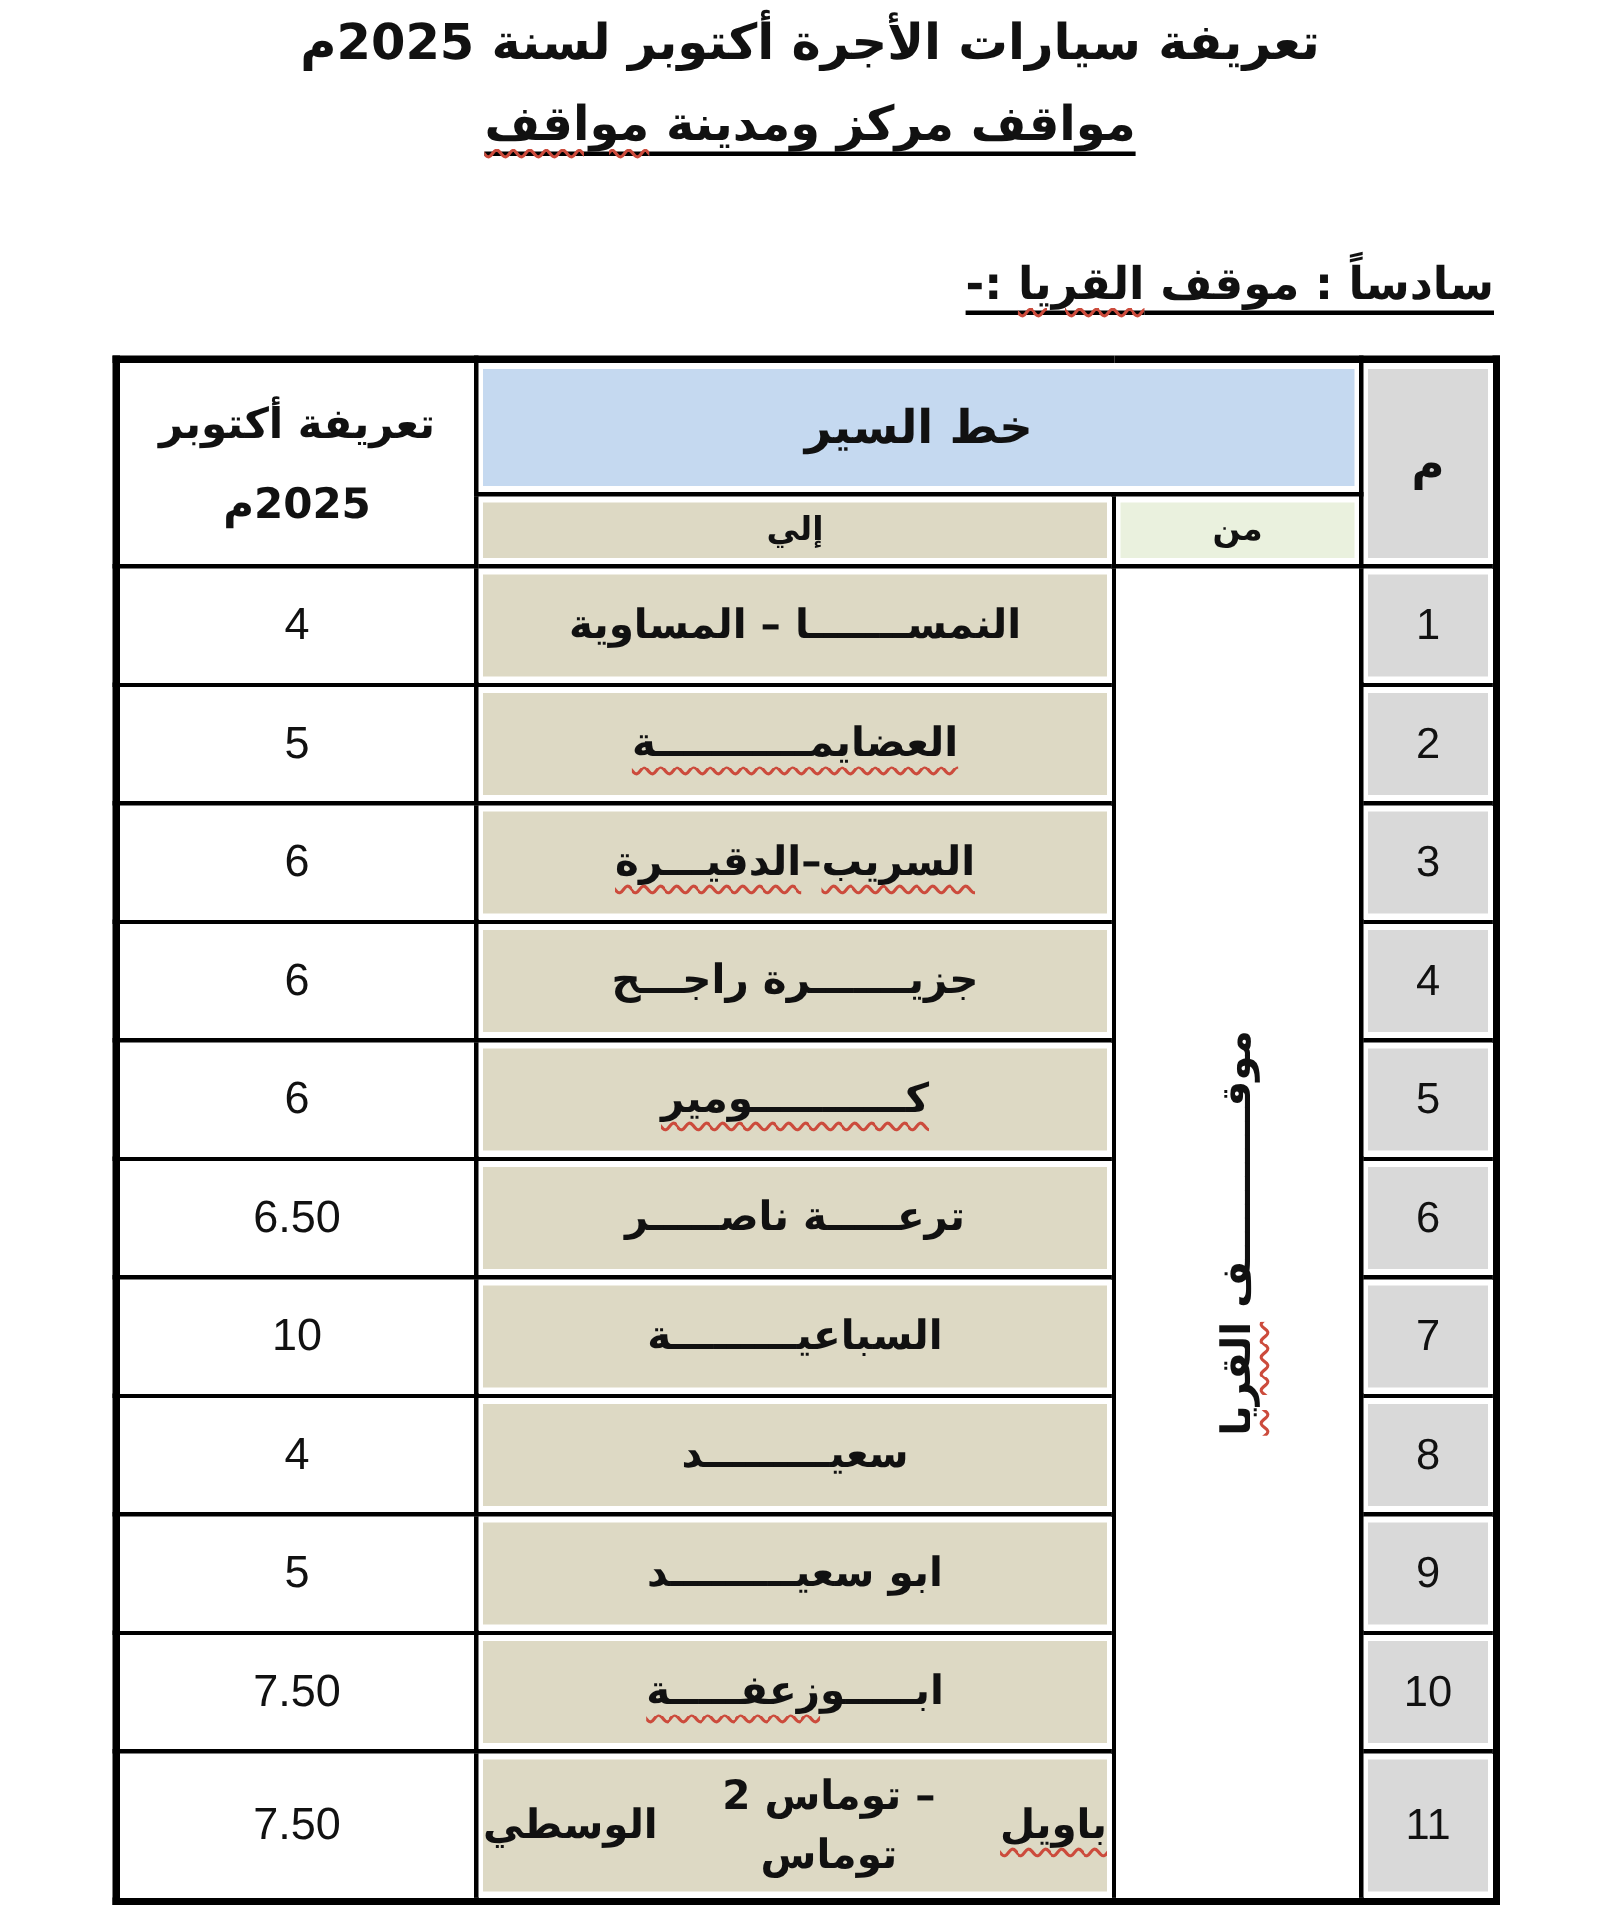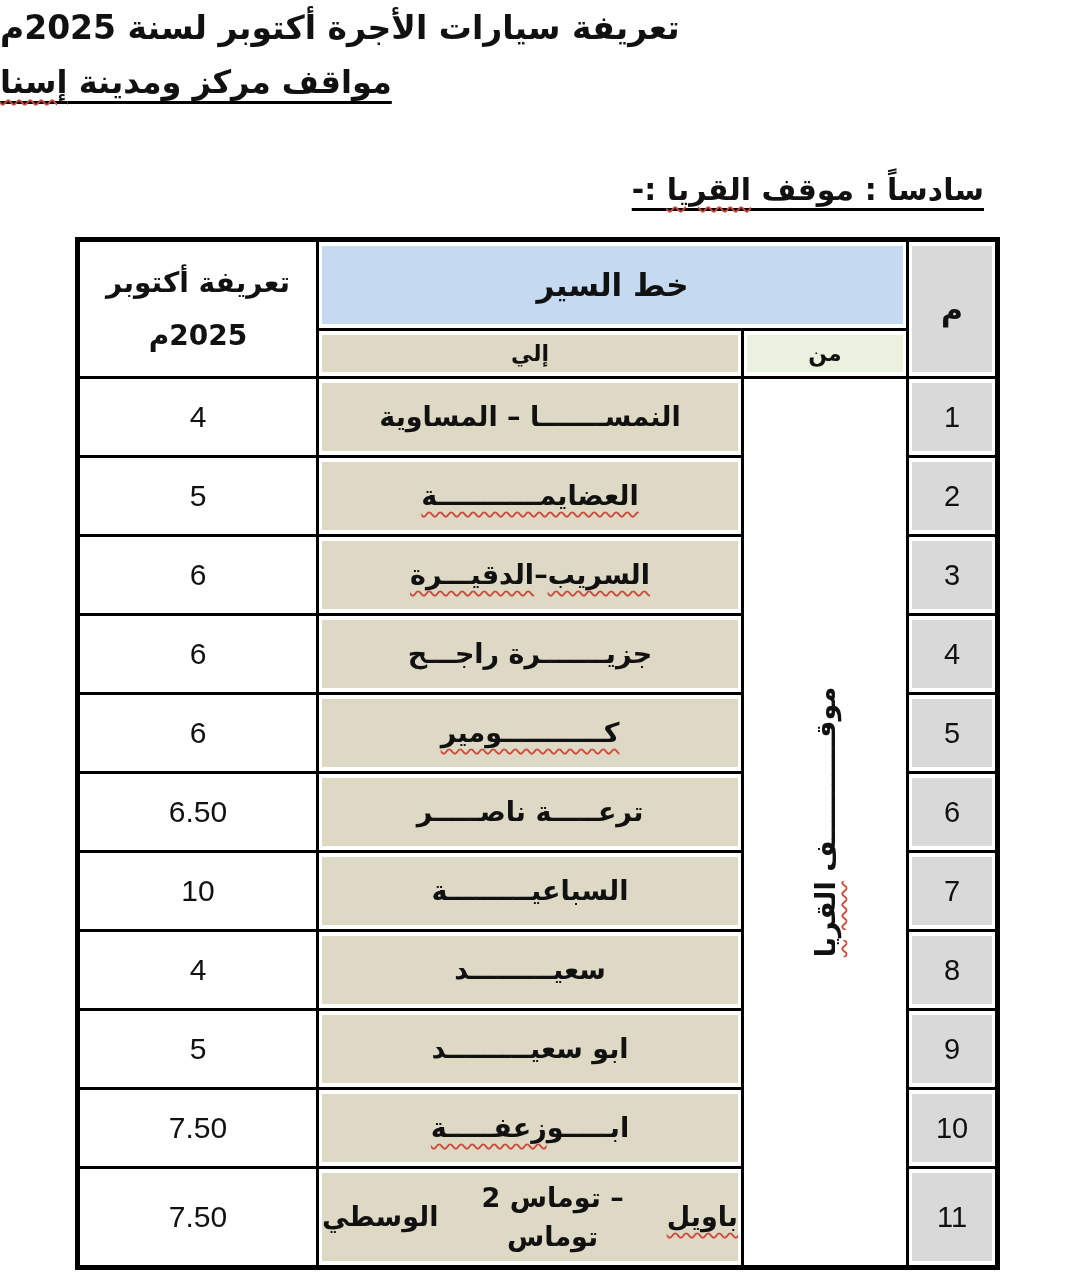--- a/index.html
+++ b/index.html
@@ -8,28 +8,28 @@
     --from-bg:#eaf1de;
     --num-bg:#d9d9d9;
     --squiggle:#cc4b3c;
     --border:#000;
   }
   *{margin:0;padding:0;box-sizing:border-box;}
   html,body{width:1080px;height:1281px;background:#fff;overflow:hidden;}
   body{font-family:"DejaVu Sans",sans-serif;color:#111;position:relative;}
   .latin{font-family:"Liberation Sans","DejaVu Sans",sans-serif;}
 
-  .doc-title{position:absolute;top:8px;right:0;left:0;text-align:left;}
+  .doc-title{position:absolute;top:8px;right:0;left:0;text-align:center;}
   .title-line-1{font-size:33px;font-weight:700;letter-spacing:0;}
   .title-line-2{font-size:32px;font-weight:700;margin-top:16px;display:inline-block;}
   .underlined{text-decoration-line:underline;text-decoration-thickness:2.5px;text-underline-offset:8px;text-decoration-color:#000;}
   .doc-title .title-line-2{display:block;}
   .doc-title .t2-inner{display:inline-block;}
 
-  .section-heading{position:absolute;top:172px;right:96px;font-size:30px;font-weight:700;}
+  .section-heading{position:absolute;top:172px;right:84px;font-size:30px;font-weight:700;}
 
   .misspelled{
     text-decoration-line:underline;
     text-decoration-style:wavy;
     text-decoration-color:var(--squiggle);
     text-decoration-thickness:2px;
     text-underline-offset:6px;
   }
   .underlined .misspelled{
     text-decoration-line:underline;
@@ -76,21 +76,21 @@
     transform:translate(-50%,-50%) rotate(-90deg);
     white-space:nowrap;font-size:27px;font-weight:700;
   }
 </style>
 </head>
 <body>
 
 <div class="doc-title">
   <div class="title-line-1">تعريفة سيارات الأجرة أكتوبر لسنة 2025م</div>
   <div class="title-line-2">
-    <span class="t2-inner underlined"><span>مواقف مركز ومدينة </span><span class="misspelled">إسنا</span></span>
+    <span class="t2-inner underlined"><span>مواقف مركز ومدينة </span><span class="misspelled">مواقف</span></span>
   </div>
 </div>
 
 <div class="section-heading underlined"><span>سادساً : موقف </span><span class="misspelled">القريا</span><span> :-</span></div>
 
 <table class="fare-table">
   <colgroup>
     <col style="width:90px">
     <col style="width:165px">
     <col style="width:425px">

